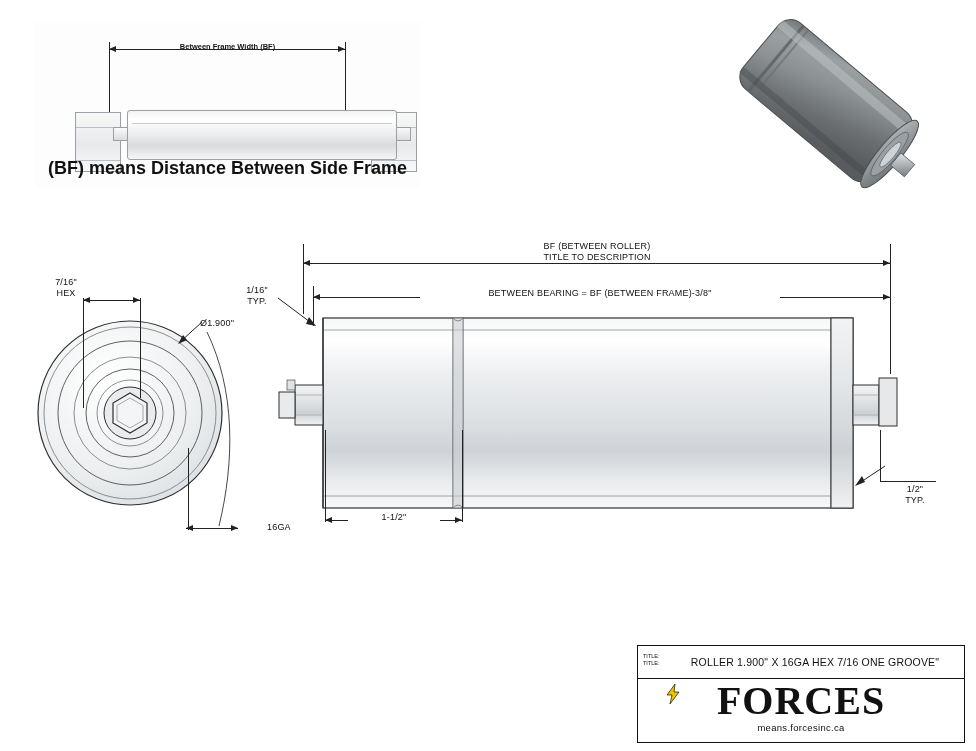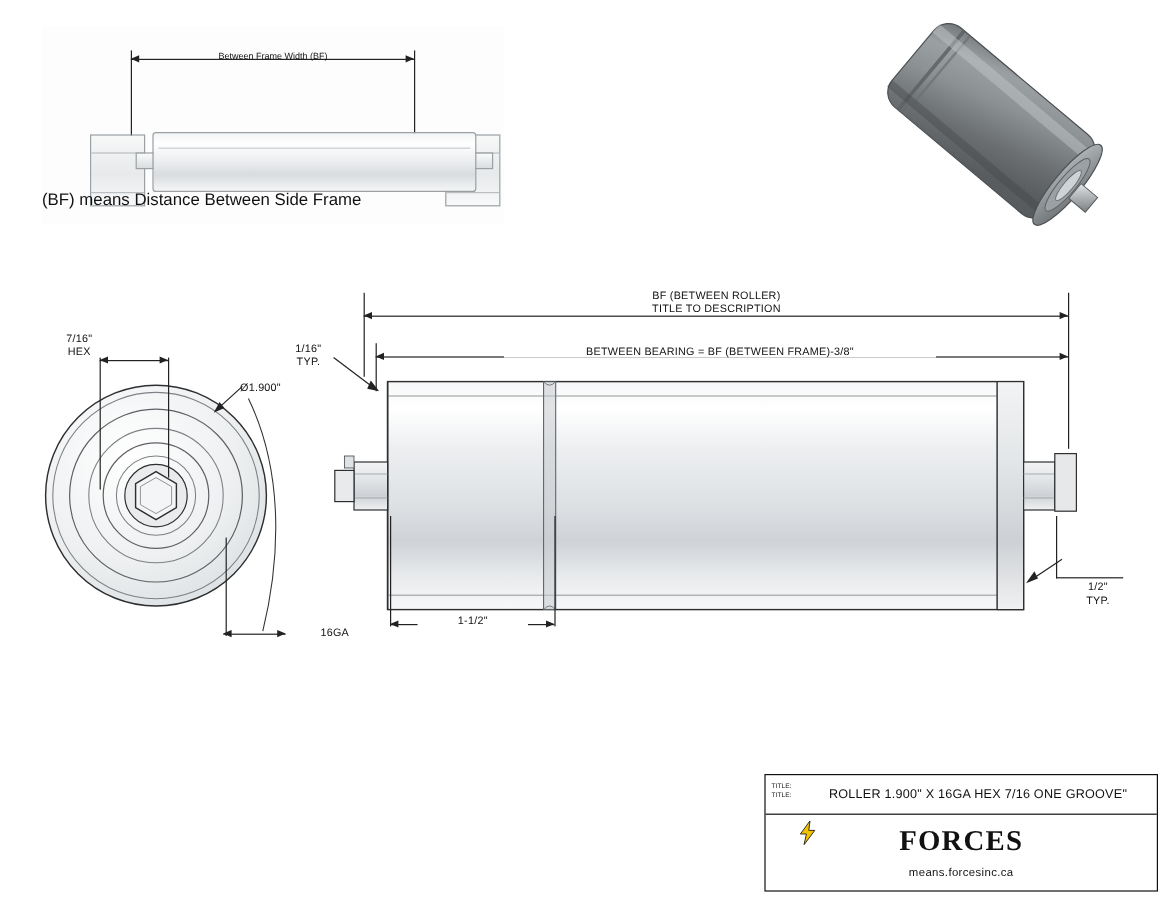--- a/index.html
+++ b/index.html
@@ -48,31 +48,31 @@
 
   
   #inset-panel {
     left: 35px; top: 22px;
     width: 385px; height: 165px;
     background: #fdfdfd;
   }
   #inset-caption {
     left: 35px; top: 158px;
     width: 385px;
-    text-align: left;
-    font-size: 14px;
-    font-weight: normal;
+    text-align: center;
+    font-size: 18px;
+    font-weight: bold;
     color: #111;
   }
   #inset-title {
     left: 35px; top: 42px;
     width: 385px;
     text-align: center;
     font-size: 7.5px;
-    font-weight: normal;
+    font-weight: bold;
     color: #111;
   }
   .inset-roller {
     position: absolute;
     left: 92px; top: 88px;
     width: 268px; height: 48px;
     border: 1px solid #9aa0a4;
     border-radius: 3px;
     background: linear-gradient(to bottom,
       #f2f3f4 0%, #ffffff 18%, #eceef0 48%, #d9dcdf 72%, #f4f5f6 100%);
@@ -147,21 +147,21 @@
     font-family: "Liberation Sans", sans-serif;
   }
   #tb-brand {
     position: absolute;
     left: 0; right: 0; top: 36px;
     text-align: center;
   }
   #tb-brand .word {
     font-family: "Liberation Serif", serif;
     font-weight: bold;
-    font-size: 24px;
+    font-size: 40px;
     letter-spacing: 1px;
     color: #111;
     display: inline-block;
     line-height: 38px;
   }
   #tb-sub {
     position: absolute;
     left: 0; right: 0; top: 76px;
     text-align: center;
     font-size: 9.5px;

